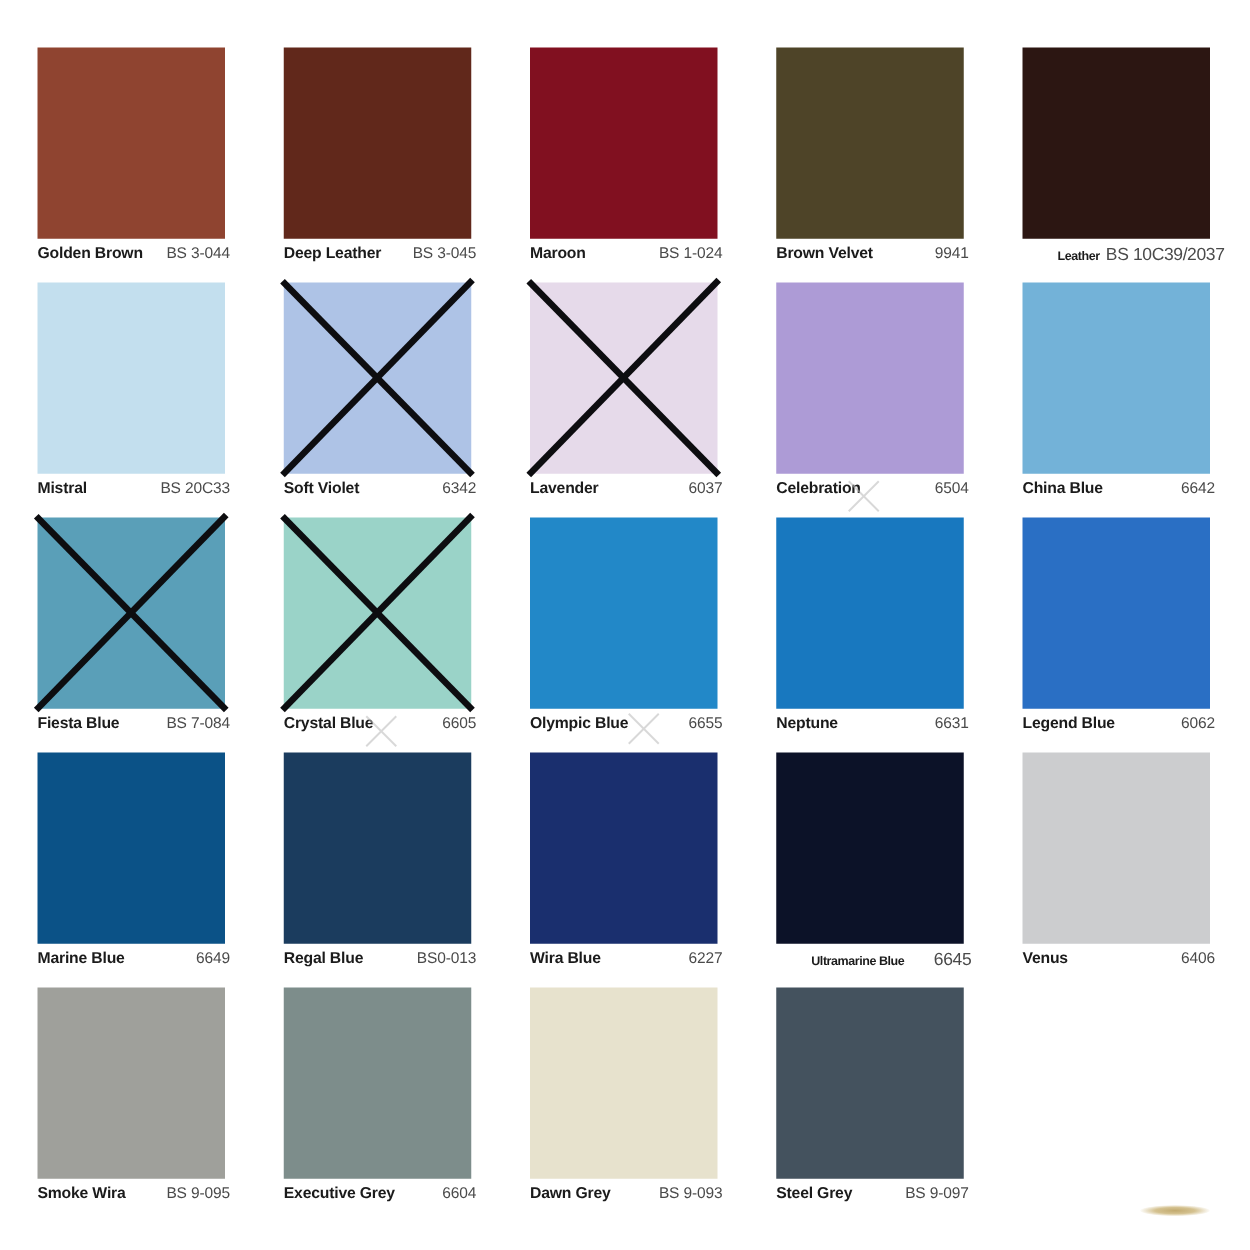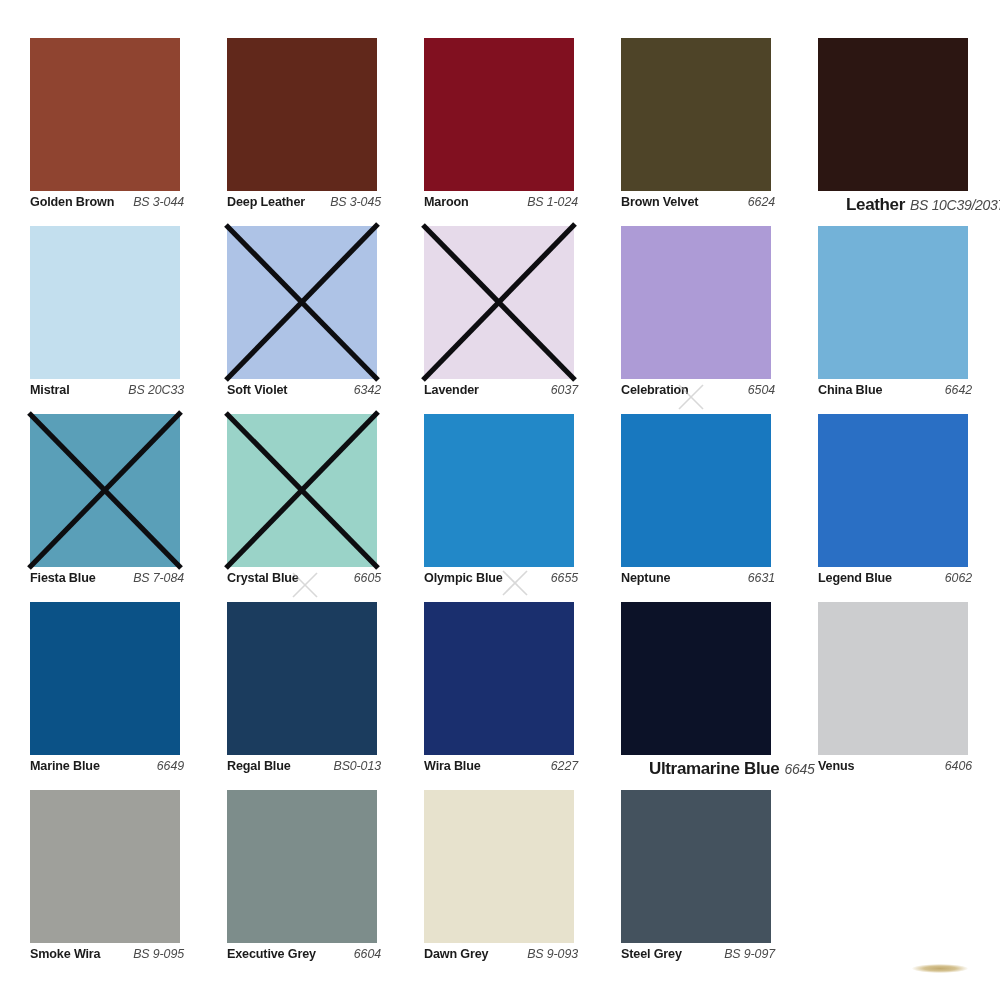--- a/index.html
+++ b/index.html
@@ -101,26 +101,25 @@
     color: #1b1b1b;
     letter-spacing: -0.15px;
   }
 
   .ccode {
     font-size: 12.4px;
     font-weight: normal;
     color: #4a4a4a;
     letter-spacing: -0.1px;
     margin-left: 8px;
-    font-style: italic;
   }
 
   
   .cell.tight .label-row { width: 156px; }
-  .cell.tight .cname { letter-spacing: -0.35px; font-size: 17px; padding-left: 28px; }
+  .cell.tight .cname { letter-spacing: -0.35px; font-size: 10px; padding-left: 28px; }
   .cell.tight .ccode { letter-spacing: -0.3px; font-size: 14px; margin-left: 5px; }
 
   .scan-smudge {
     position: absolute;
     width: 56px;
     height: 9px;
     border-radius: 50%;
     background: radial-gradient(ellipse at center, #b79b55 0%, #cdb77d 40%, rgba(255,255,255,0) 72%);
     opacity: 0.85;
     pointer-events: none;
@@ -158,21 +157,21 @@
           <span class="cname">Maroon</span>
           <span class="ccode">BS 1-024</span>
         </div>
       </div>
       <div class="cell">
         <div class="chip-wrap">
           <div class="chip" title="Brown Velvet" style="background: rgb(78, 68, 40);"></div>
         </div>
         <div class="label-row">
           <span class="cname">Brown Velvet</span>
-          <span class="ccode">6624</span>
+          <span class="ccode">9941</span>
         </div>
       </div>
       <div class="cell tight">
         <div class="chip-wrap">
           <div class="chip" title="Leather" style="background: rgb(44, 22, 18);"></div>
         </div>
         <div class="label-row">
           <span class="cname">Leather</span>
           <span class="ccode">BS 10C39/2037</span>
         </div>

